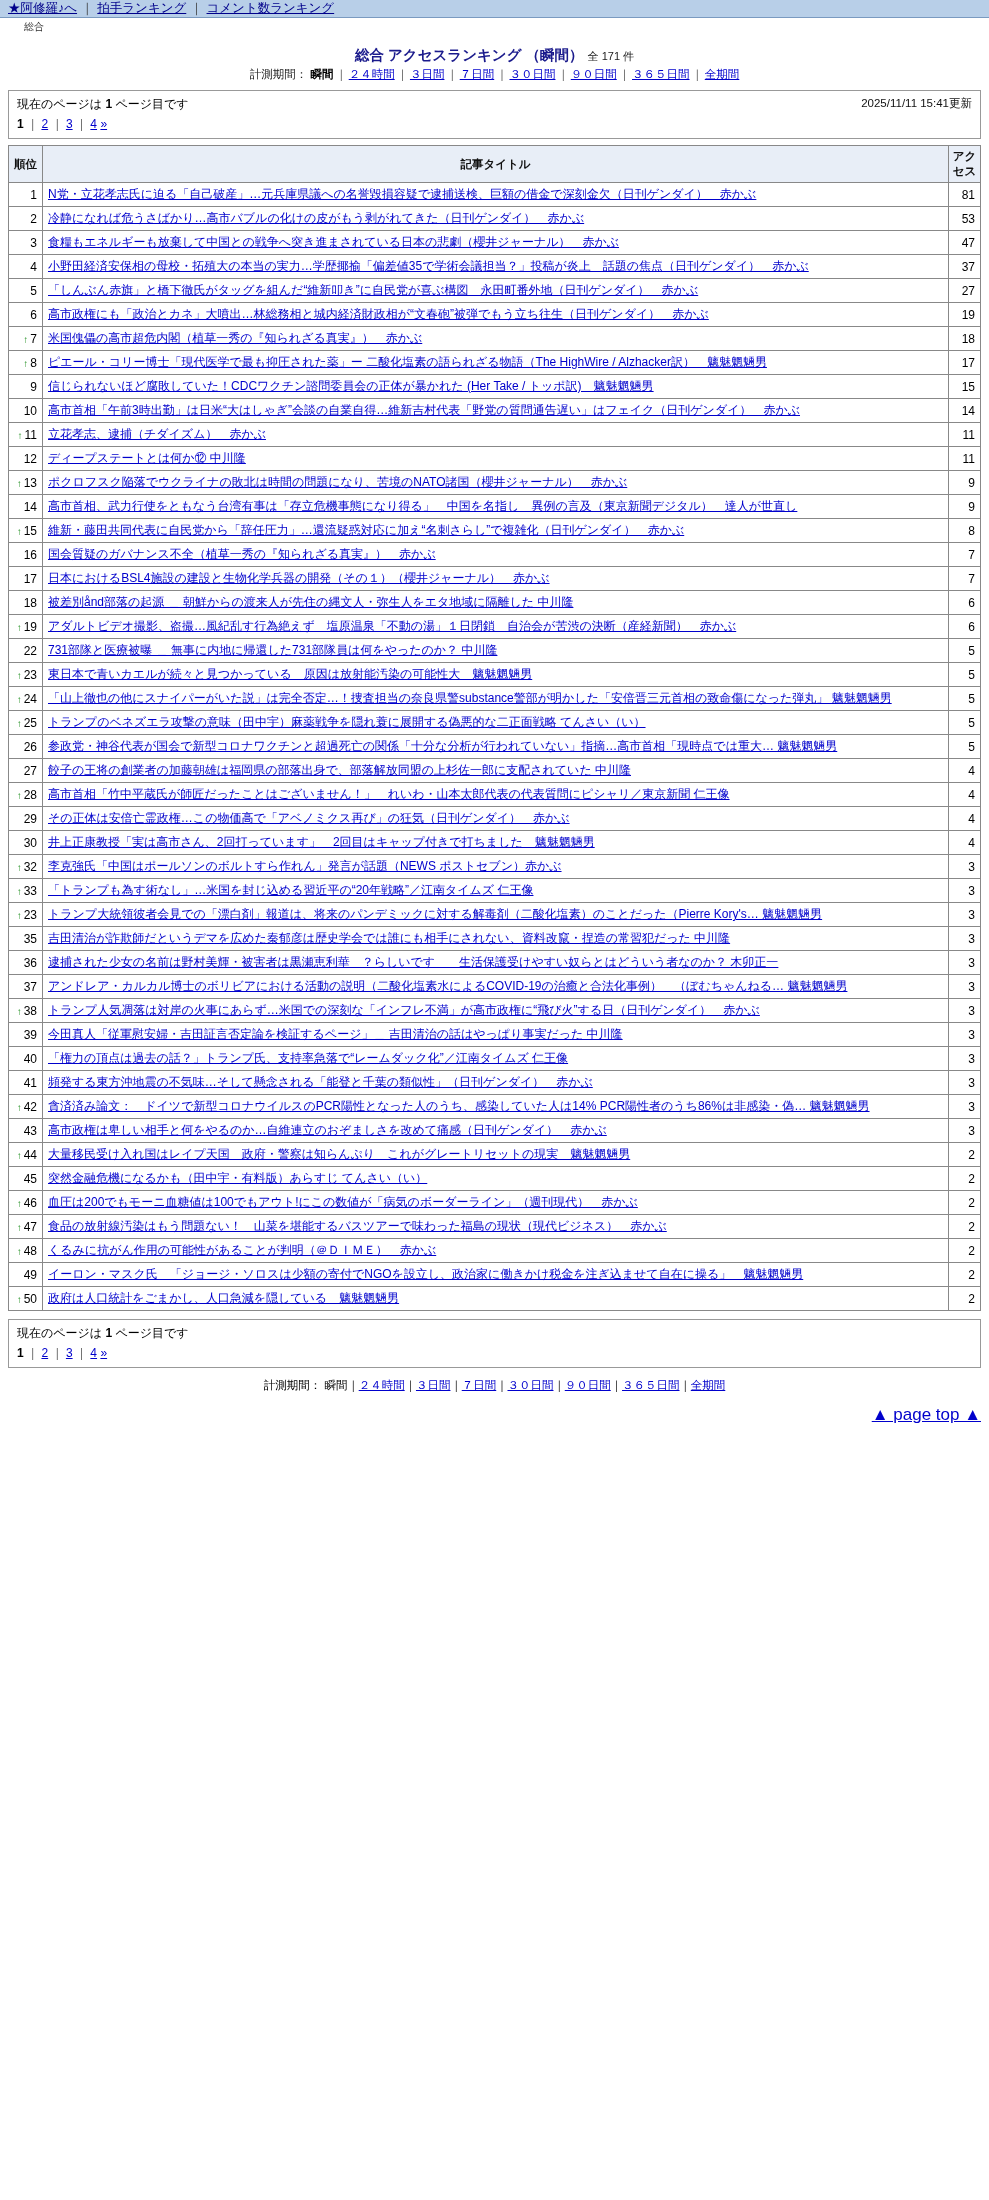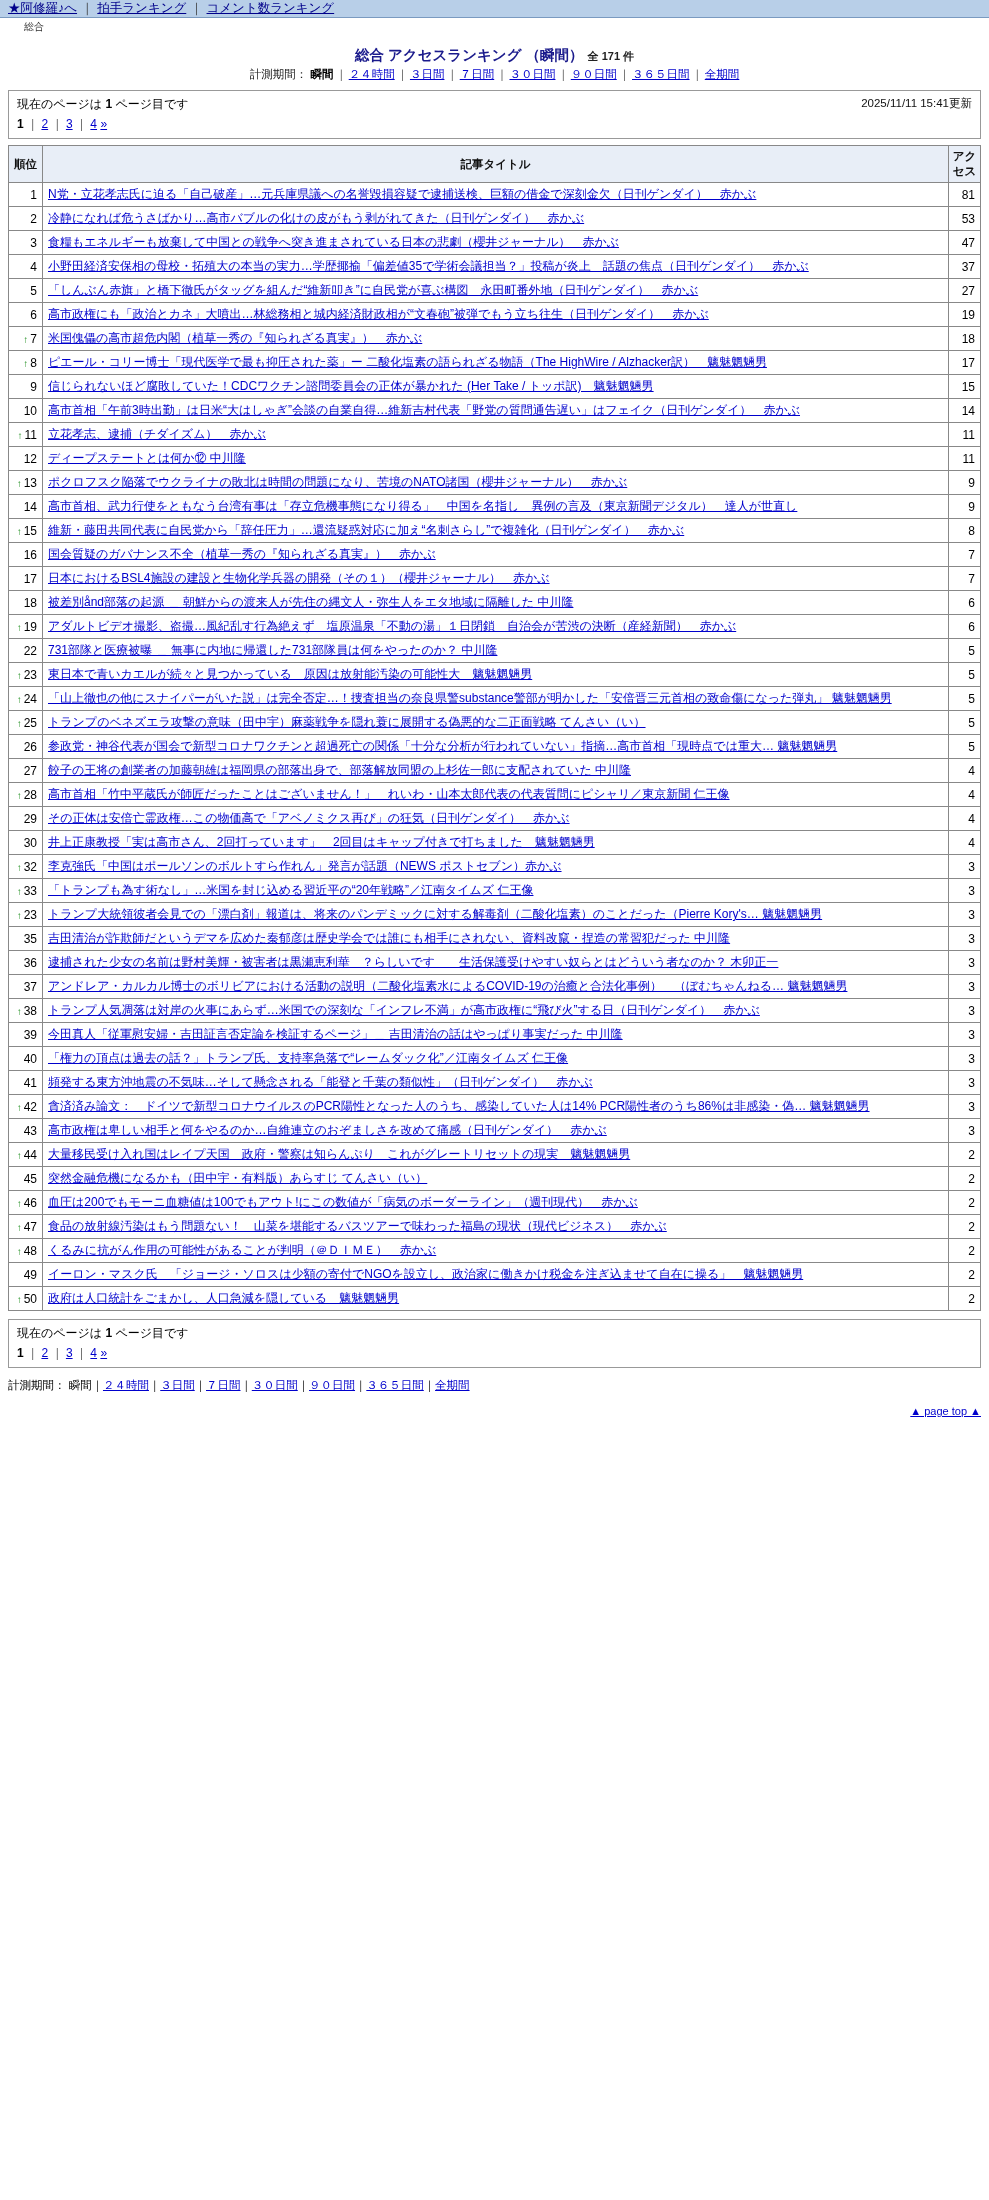--- a/index.html
+++ b/index.html
@@ -30,21 +30,21 @@
   }
 
   .page-title {
     text-align: center;
     font-weight: bold;
     font-size: 14.5px;
     color: #1a1a8c;
     margin: 6px 0 2px 0;
   }
   .page-title .count {
-    font-weight: bold;
+    font-weight: normal;
     font-size: 11px;
     color: #222;
   }
 
   .period-line {
     text-align: center;
     font-size: 11.5px;
     margin-bottom: 8px;
   }
   .period-line .lbl { color: #222; }
@@ -112,30 +112,30 @@
   .title-cell a { color: #0000cc; }
 
   .footer-pagebox {
     border: 1px solid #999;
     margin: 8px 8px 0 8px;
     padding: 5px 8px;
     font-size: 12px;
   }
 
   .footer-period {
-    text-align: left;
+    text-align: center;
     font-size: 11.5px;
     margin: 10px 8px 0 0;
     padding-left: 8px;
   }
 
   .pagetop {
     text-align: right;
     margin: 12px 8px 10px 0;
-    font-size: 11px;
+    font-size: 17px;
   }
   .pagetop a { color: #0000cc; }
 </style>
 </head>
 <body>
 
 <div class="topbar">
   <span>
     <a href="#">★阿修羅♪へ</a><span class="sep">｜</span><a href="#">拍手ランキング</a><span class="sep">｜</span><a href="#">コメント数ランキング</a>
   </span>

